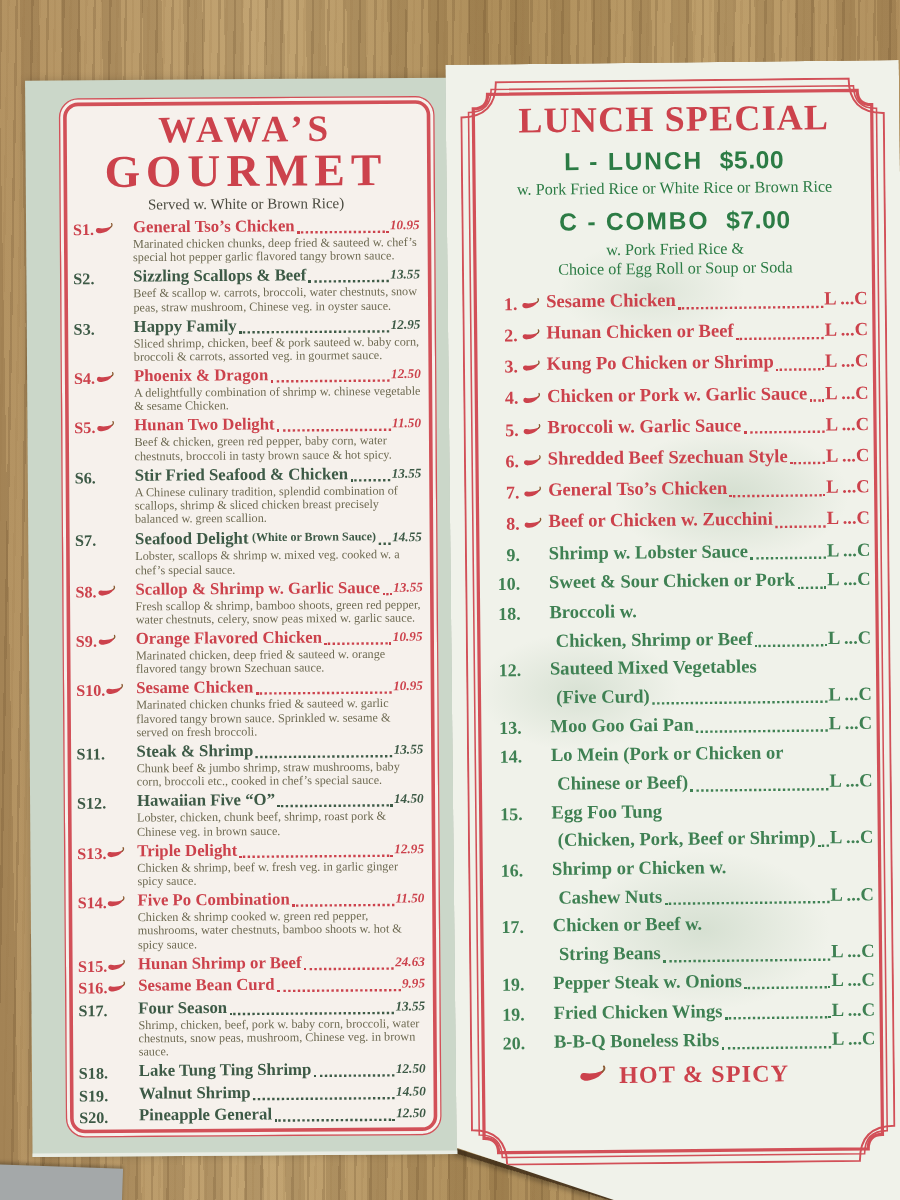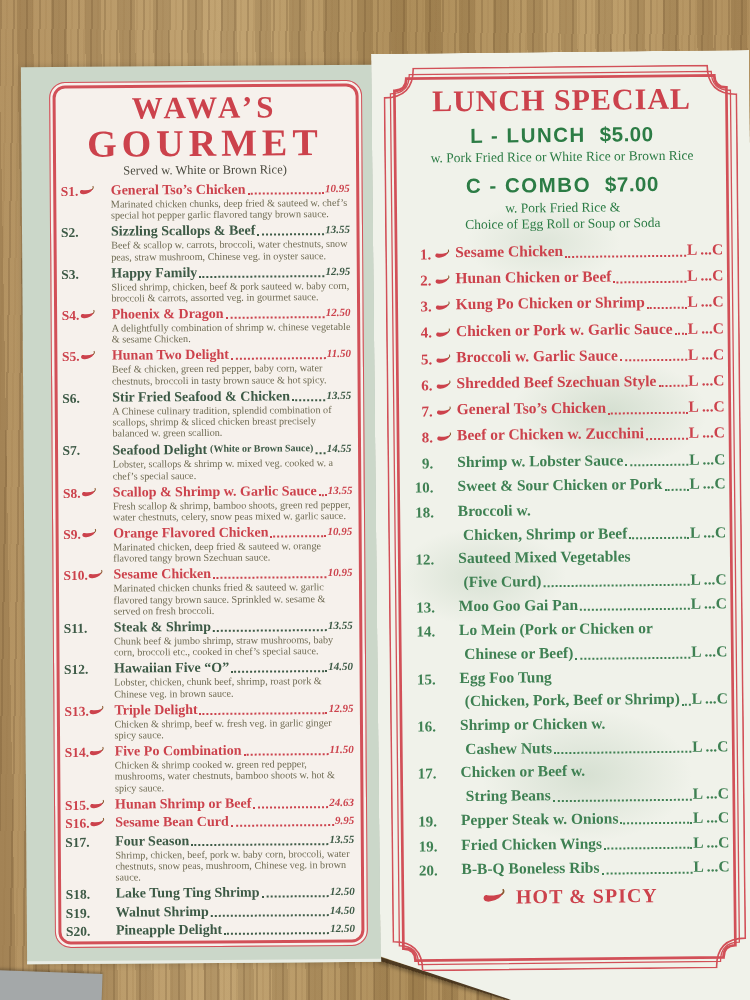--- a/index.html
+++ b/index.html
@@ -412,21 +412,21 @@
 
     </div>
   </div>
         <div class="l-item">
     <div class="l-num-cell">
       <span>S20.</span>
 
     </div>
     <div class="l-body">
       <div class="l-titlerow">
-        <span class="l-name">Pineapple Delight</span>
+        <span class="l-name">Pineapple General</span>
 
         <span class="leader"></span>
         <span class="l-price">12.50</span>
       </div>
 
     </div>
   </div>
       </div>
   </div>
 </div>

